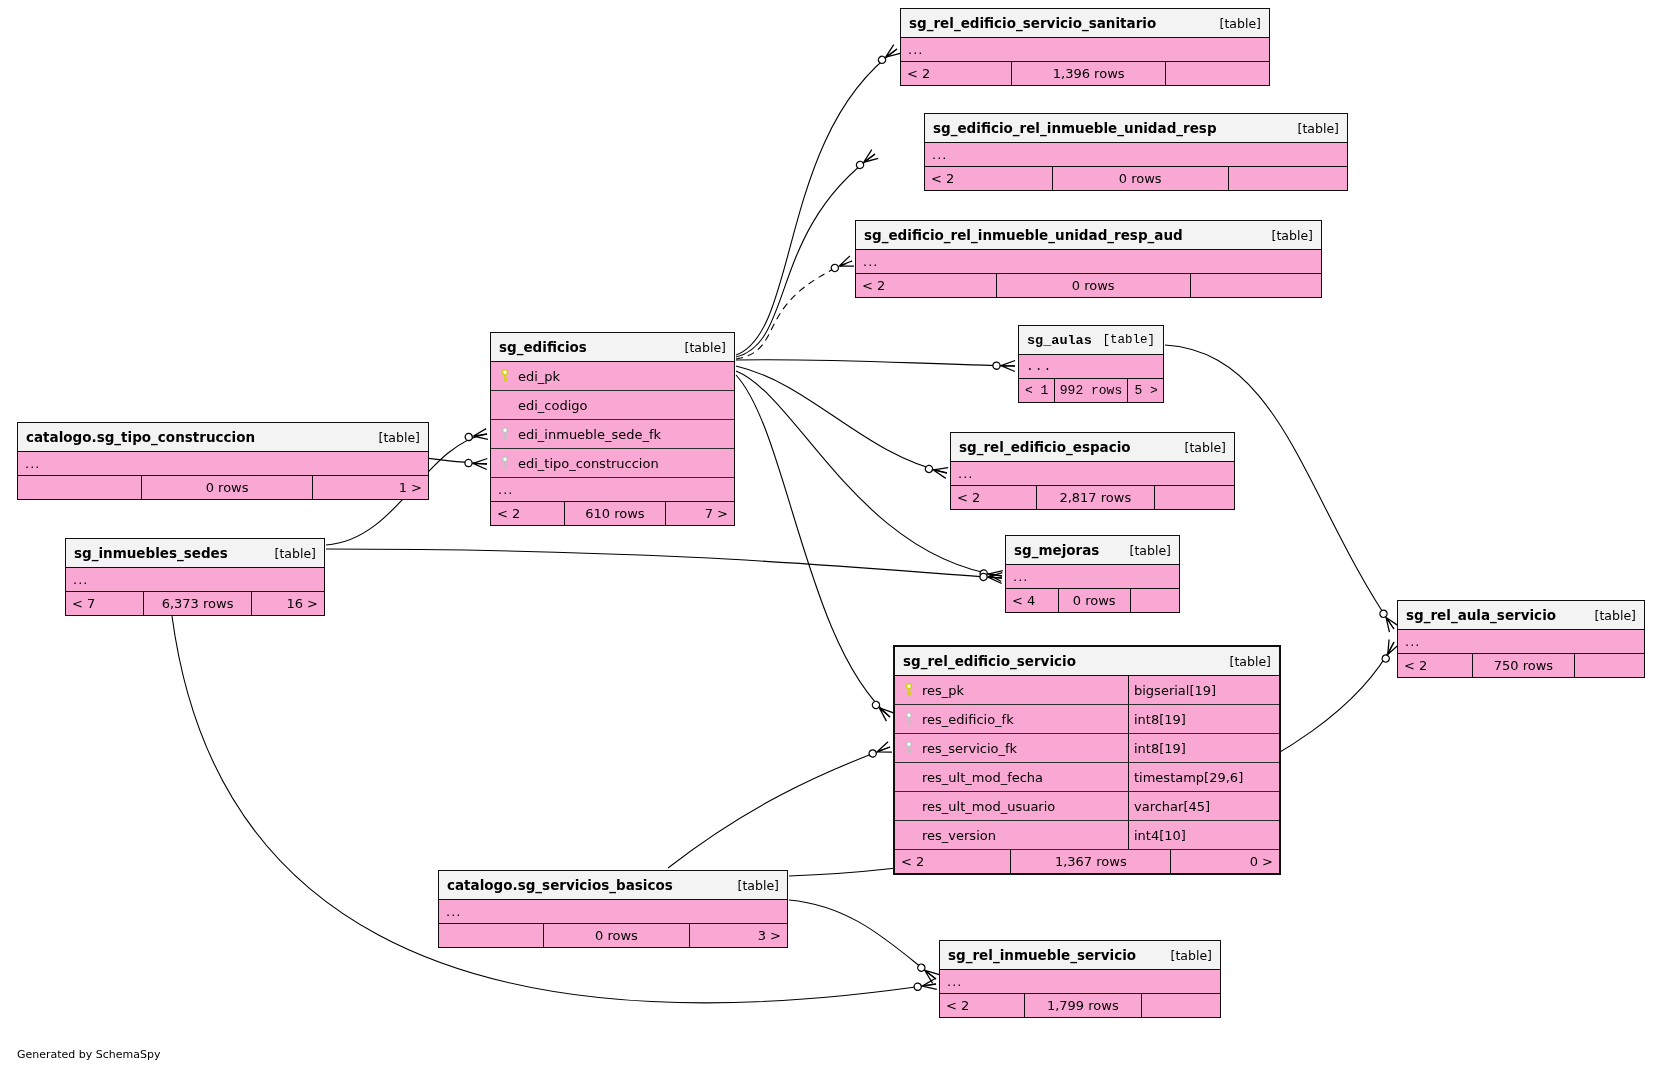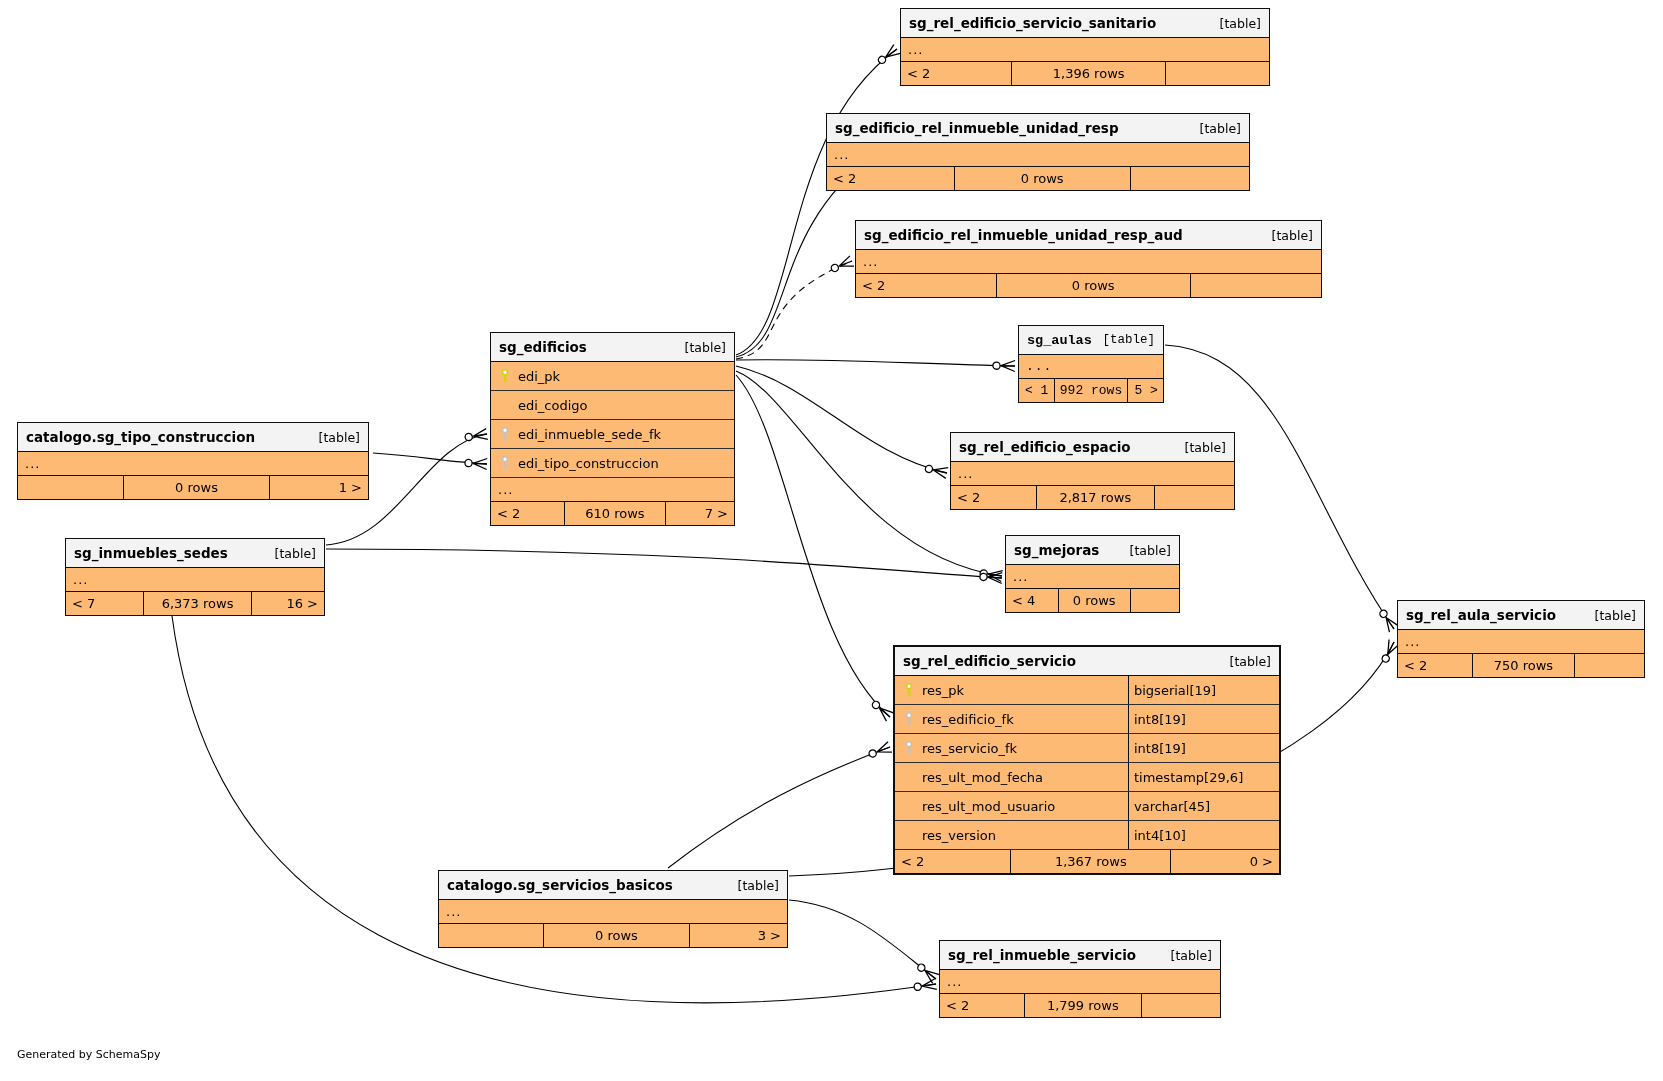--- a/index.html
+++ b/index.html
@@ -2,21 +2,21 @@
 <html><head>
 <meta charset="utf-8">
 <style>
   * { box-sizing: border-box; margin: 0; padding: 0; }
   html,body { width:1663px; height:1081px; background:#ffffff; font-family:"DejaVu Sans","Liberation Sans",sans-serif; color:#000; }
   #canvas { position:relative; width:1663px; height:1081px; overflow:hidden; }
   #edges { position:absolute; left:0; top:0; }
   .edge { fill:none; stroke:#000; stroke-width:1.1px; }
   .edge.dashed { stroke-dasharray:7 5; }
 
-  .tbl { position:absolute; background:#fdba74; border:1.4px solid #0f0f0f; font-size:13px; }
+  .tbl { position:absolute; background:#f9a8d4; border:1.4px solid #0f0f0f; font-size:13px; }
   .tbl.focal { border-width:2.6px; }
   .hdr { height:29px; display:flex; align-items:center; justify-content:space-between; gap:10px;
          padding:0 8px; background:#f3f3f3; border-bottom:1.4px solid #0f0f0f; }
   .nm { font-weight:700; font-size:13.5px; white-space:nowrap; }
   .bd { font-size:12.5px; white-space:nowrap; }
   .colrow { height:29px; display:flex; align-items:stretch; border-bottom:1px solid #2e2e2e; }
   .cmain { flex:1 1 auto; display:flex; align-items:center; gap:7px; padding:0 7px; white-space:nowrap; }
   .iconslot { width:13px; display:flex; justify-content:center; }
   .keyicon svg { width:10px; height:16px; display:block; }
   .pk { color:#d2d218; }
@@ -67,21 +67,21 @@
       <span class="bd">[table]</span>
     </div>
     <div class="ellip">...</div>
     <div class="stats">
       <span class="c p">&lt; 2</span>
       <span class="c r">1,396 rows</span>
       <span class="c k"></span>
     </div>
   </div>
 
-  <div class="tbl" style="left:826px; top:113px; width:424px;">
+  <div class="tbl" style="left:924px; top:113px; width:424px;">
     <div class="hdr">
       <span class="nm">sg_edificio_rel_inmueble_unidad_resp</span>
       <span class="bd">[table]</span>
     </div>
     <div class="ellip">...</div>
     <div class="stats">
       <span class="c p">&lt; 2</span>
       <span class="c r">0 rows</span>
       <span class="c k"></span>
     </div>
@@ -145,21 +145,21 @@
       </div>
     </div>
     <div class="ellip">...</div>
     <div class="stats">
       <span class="c p">&lt; 2</span>
       <span class="c r">610 rows</span>
       <span class="c k">7 &gt;</span>
     </div>
   </div>
 
-  <div class="tbl" style="left:17px; top:422px; width:352px;">
+  <div class="tbl" style="left:17px; top:422px; width:412px;">
     <div class="hdr">
       <span class="nm">catalogo.sg_tipo_construccion</span>
       <span class="bd">[table]</span>
     </div>
     <div class="ellip">...</div>
     <div class="stats">
       <span class="c p"></span>
       <span class="c r">0 rows</span>
       <span class="c k">1 &gt;</span>
     </div>

